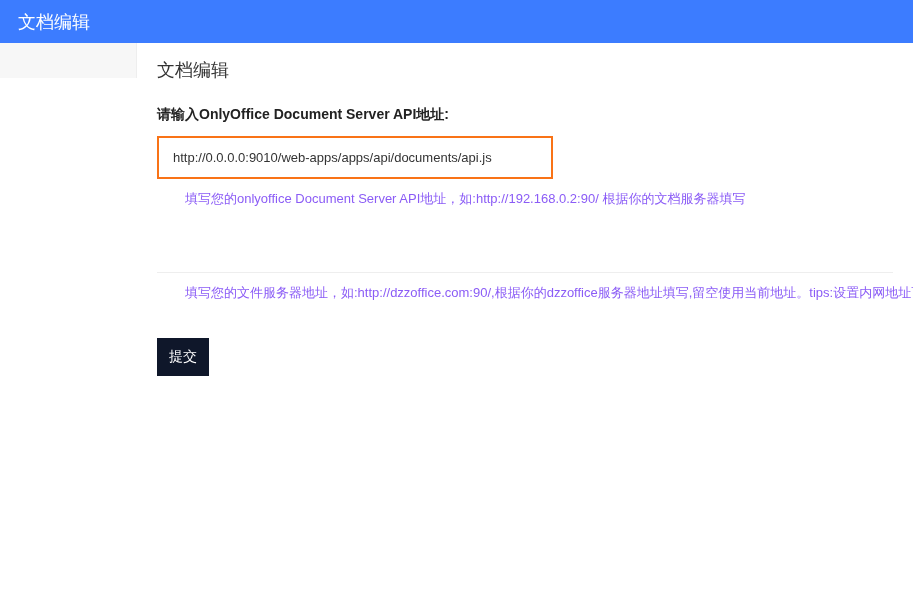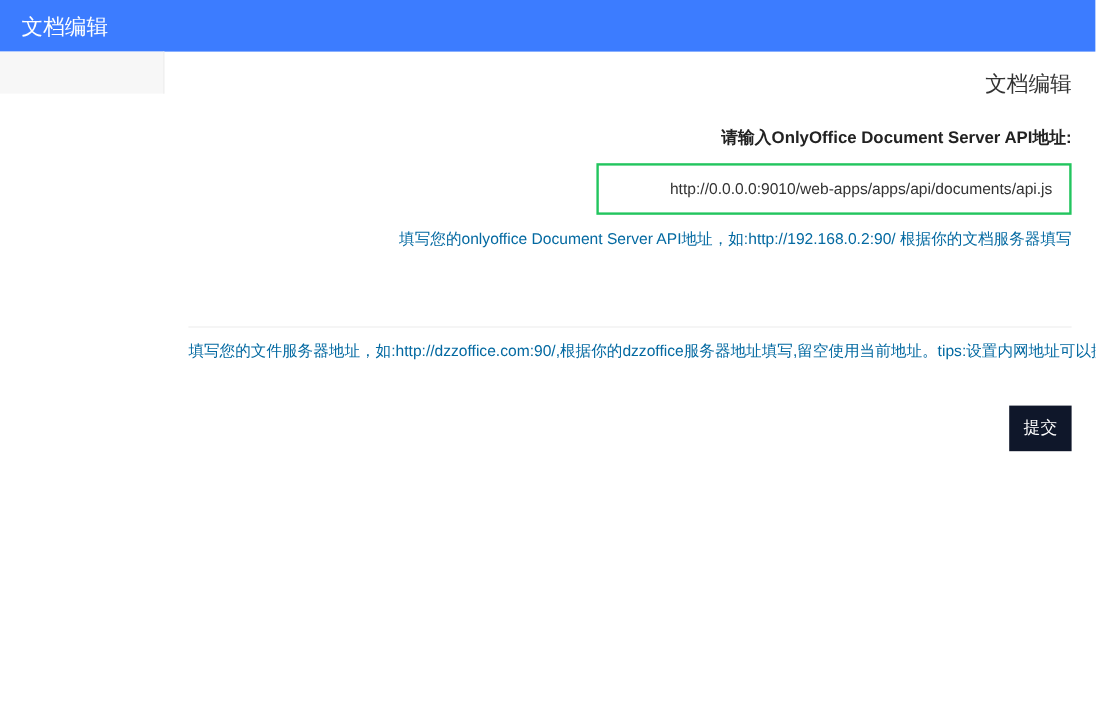--- a/index.html
+++ b/index.html
@@ -1,19 +1,18 @@
 <!DOCTYPE html>
 <html><head>
   <meta charset="utf-8">
   <style>
     * {
       margin: 0;
       padding: 0;
       box-sizing: border-box;
-      text-align: right;
     }
     body {
       font-family: "Microsoft YaHei", Arial, sans-serif;
       font-size: 14px;
       background: #fff;
       width: 913px;
       height: 593px;
       overflow: hidden;
     }
     .header {
@@ -50,21 +49,21 @@
       font-size: 14px;
       font-weight: bold;
       color: #222;
       margin-bottom: 12px;
       display: block;
     }
     .input-wrap {
       margin-bottom: 10px;
     }
     .input-highlight {
-      border: 2px solid #22c55e;
+      border: 2px solid #f97316;
       padding: 2px;
       width: 396px;
       display: inline-block;
     }
     .text-input {
       width: 100%;
       border: none;
       padding: 10px 12px;
       font-size: 13px;
       color: #333;
@@ -76,25 +75,26 @@
       border: none;
       border-bottom: 1px solid #eee;
       padding: 10px 0;
       font-size: 13px;
       color: #333;
       outline: none;
       height: 36px;
     }
     .help-text {
       font-size: 13px;
-      color: #0369a1;
+      color: #8b5cf6;
       margin-top: 8px;
       margin-bottom: 28px;
       line-height: 1.5;
       white-space: nowrap;
+      margin-left: 28px;
     }
     .submit-btn {
       background: #0f172a;
       color: #fff;
       border: none;
       padding: 10px 12px;
       font-size: 14px;
       cursor: pointer;
       margin-top: 8px;
     }

